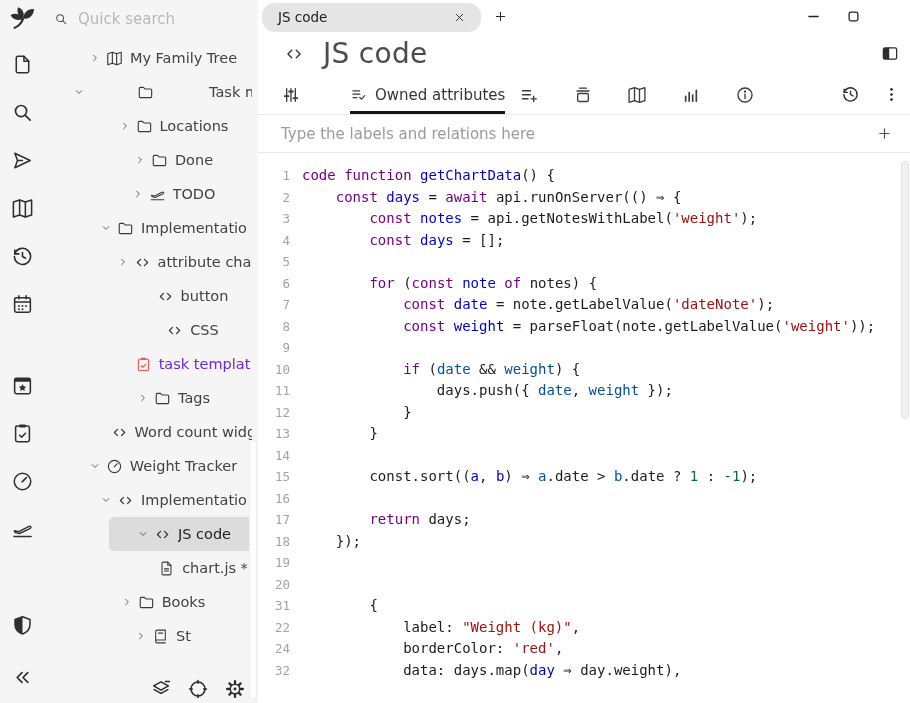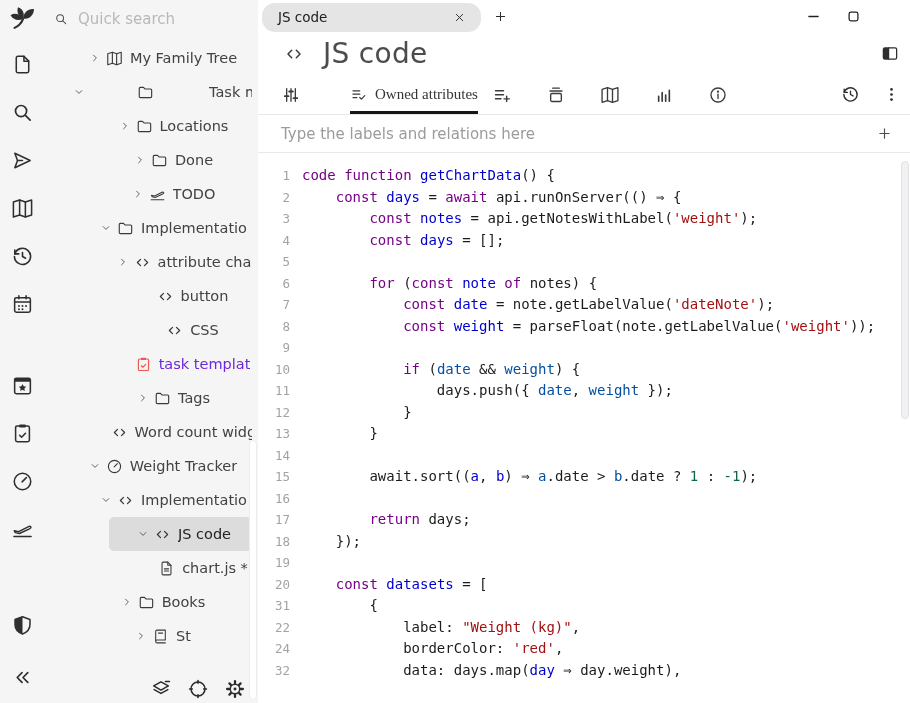--- a/index.html
+++ b/index.html
@@ -63,21 +63,21 @@
 
   #ribbon { height:40px; display:flex; align-items:center; padding-left:23px;
             border-bottom:1px solid #e7e7e7; flex:0 0 auto; }
   .rb-icon { width:20px; height:20px; color:#3b3b3b; margin-right:34px;
              display:flex; align-items:center; justify-content:center; }
   .rb-icon svg { width:20px; height:20px; }
   .rb-tab { height:100%; display:flex; align-items:center; gap:8px; margin:0 14px 0 15px;
             border-bottom:3px solid transparent; padding-top:3px; color:#3b3b3b; }
   .rb-tab.active { border-bottom-color:#161616; }
   .rb-tab .icon svg { width:17px; height:17px; }
-  .rb-tab-label { font-size:15px; color:#353535;font-family:Liberation Serif, serif; }
+  .rb-tab-label { font-size:15px; color:#353535; }
   #ribbon-right { margin-left:auto; display:flex; gap:22px; padding-right:9px; color:#2e2e2e; }
   #ribbon-right .icon svg { width:19px; height:19px; }
 
   #attr-row { height:38px; display:flex; align-items:center; padding:0 17px 0 23px;
               border-bottom:1px solid #e9e9e9; flex:0 0 auto;gap:8px; }
   #attr-ph { color:#9b9b9b; font-size:15px; }
   .attr-add { margin-left:auto; color:#4d4d4d; }
   .attr-add svg { width:17px; height:17px; }
 
   
@@ -658,41 +658,40 @@
           <div class="cl">
             <div class="gut">13</div>
             <pre class="cd"><span>        }</span></pre>
           </div>
           <div class="cl">
             <div class="gut">14</div>
             <pre class="cd"></pre>
           </div>
           <div class="cl">
             <div class="gut">15</div>
-            <pre class="cd"><span>        await.sort((</span><span class="sd">a</span><span>, </span><span class="sd">b</span><span>) ⇒ </span><span class="sv">a</span><span>.date &gt; </span><span class="sv">b</span><span>.date ? </span><span class="sn">1</span><span> : </span><span class="sn">-1</span><span>);</span></pre>
+            <pre class="cd"><span>        const.sort((</span><span class="sd">a</span><span>, </span><span class="sd">b</span><span>) ⇒ </span><span class="sv">a</span><span>.date &gt; </span><span class="sv">b</span><span>.date ? </span><span class="sn">1</span><span> : </span><span class="sn">-1</span><span>);</span></pre>
           </div>
           <div class="cl">
             <div class="gut">16</div>
             <pre class="cd"></pre>
           </div>
           <div class="cl">
             <div class="gut">17</div>
             <pre class="cd"><span>        </span><span class="sk">return</span><span> days;</span></pre>
           </div>
           <div class="cl">
             <div class="gut">18</div>
             <pre class="cd"><span>    });</span></pre>
           </div>
           <div class="cl">
             <div class="gut">19</div>
             <pre class="cd"></pre>
           </div>
           <div class="cl">
             <div class="gut">20</div>
-            <pre class="cd"><span>    </span><span class="sk">const</span><span> </span><span class="sd">datasets</span><span> = [</span></pre>
           </div>
           <div class="cl">
             <div class="gut">31</div>
             <pre class="cd"><span>        {</span></pre>
           </div>
           <div class="cl">
             <div class="gut">22</div>
             <pre class="cd"><span>            label: </span><span class="ss">"Weight (kg)"</span><span>,</span></pre>
           </div>
           <div class="cl">

